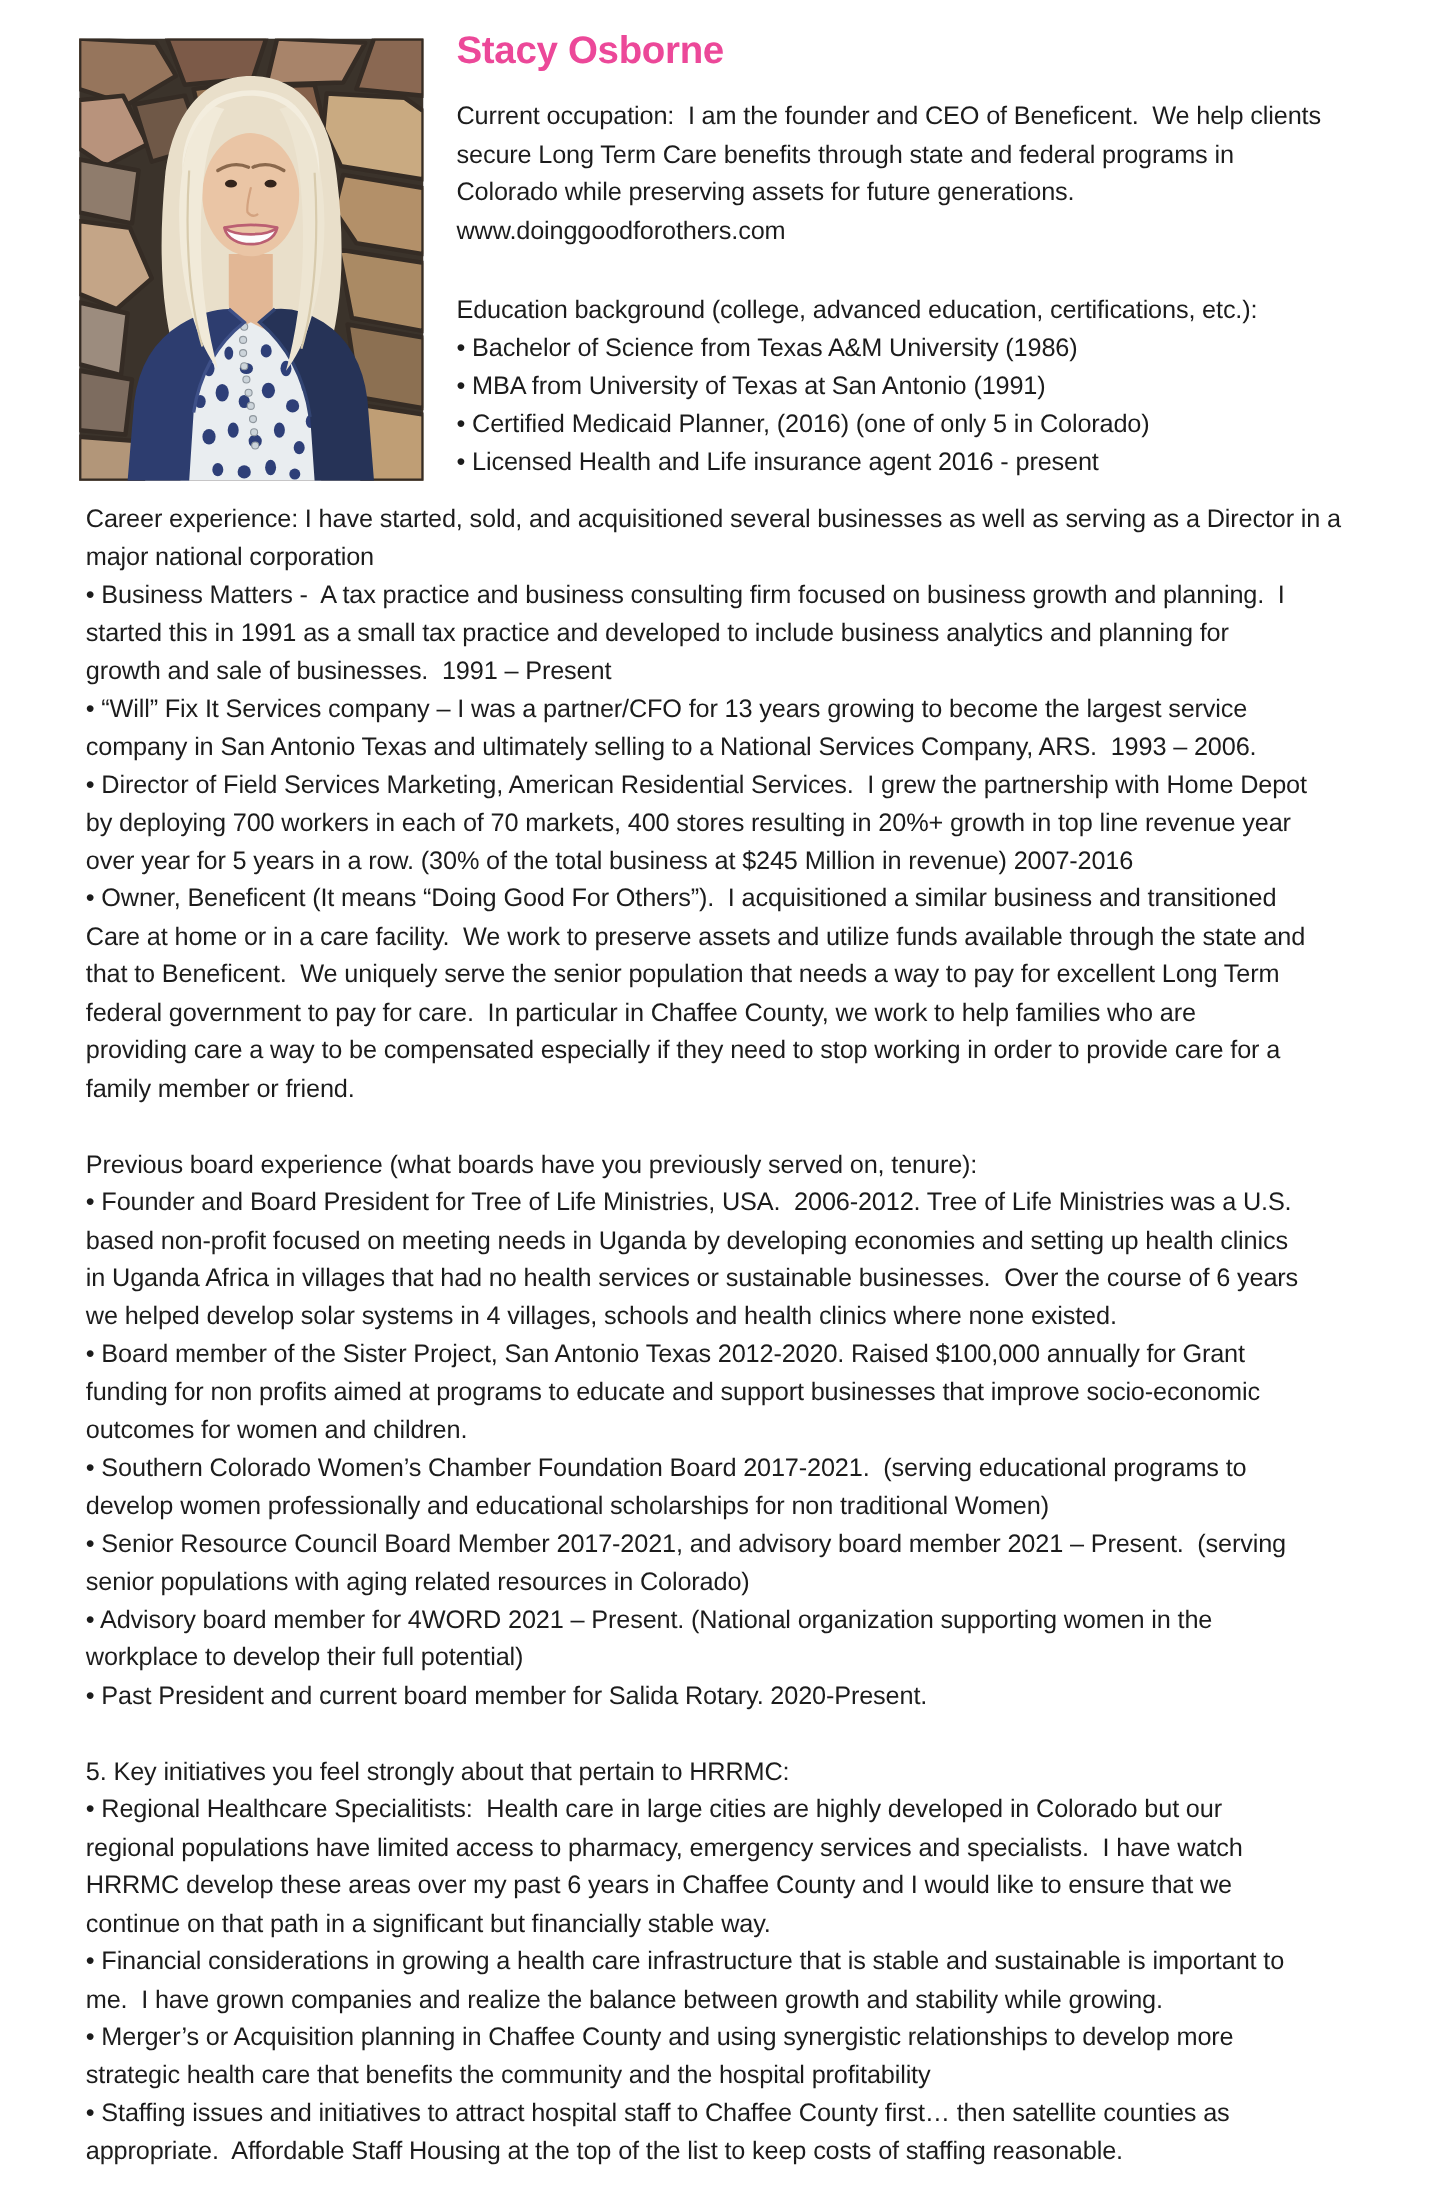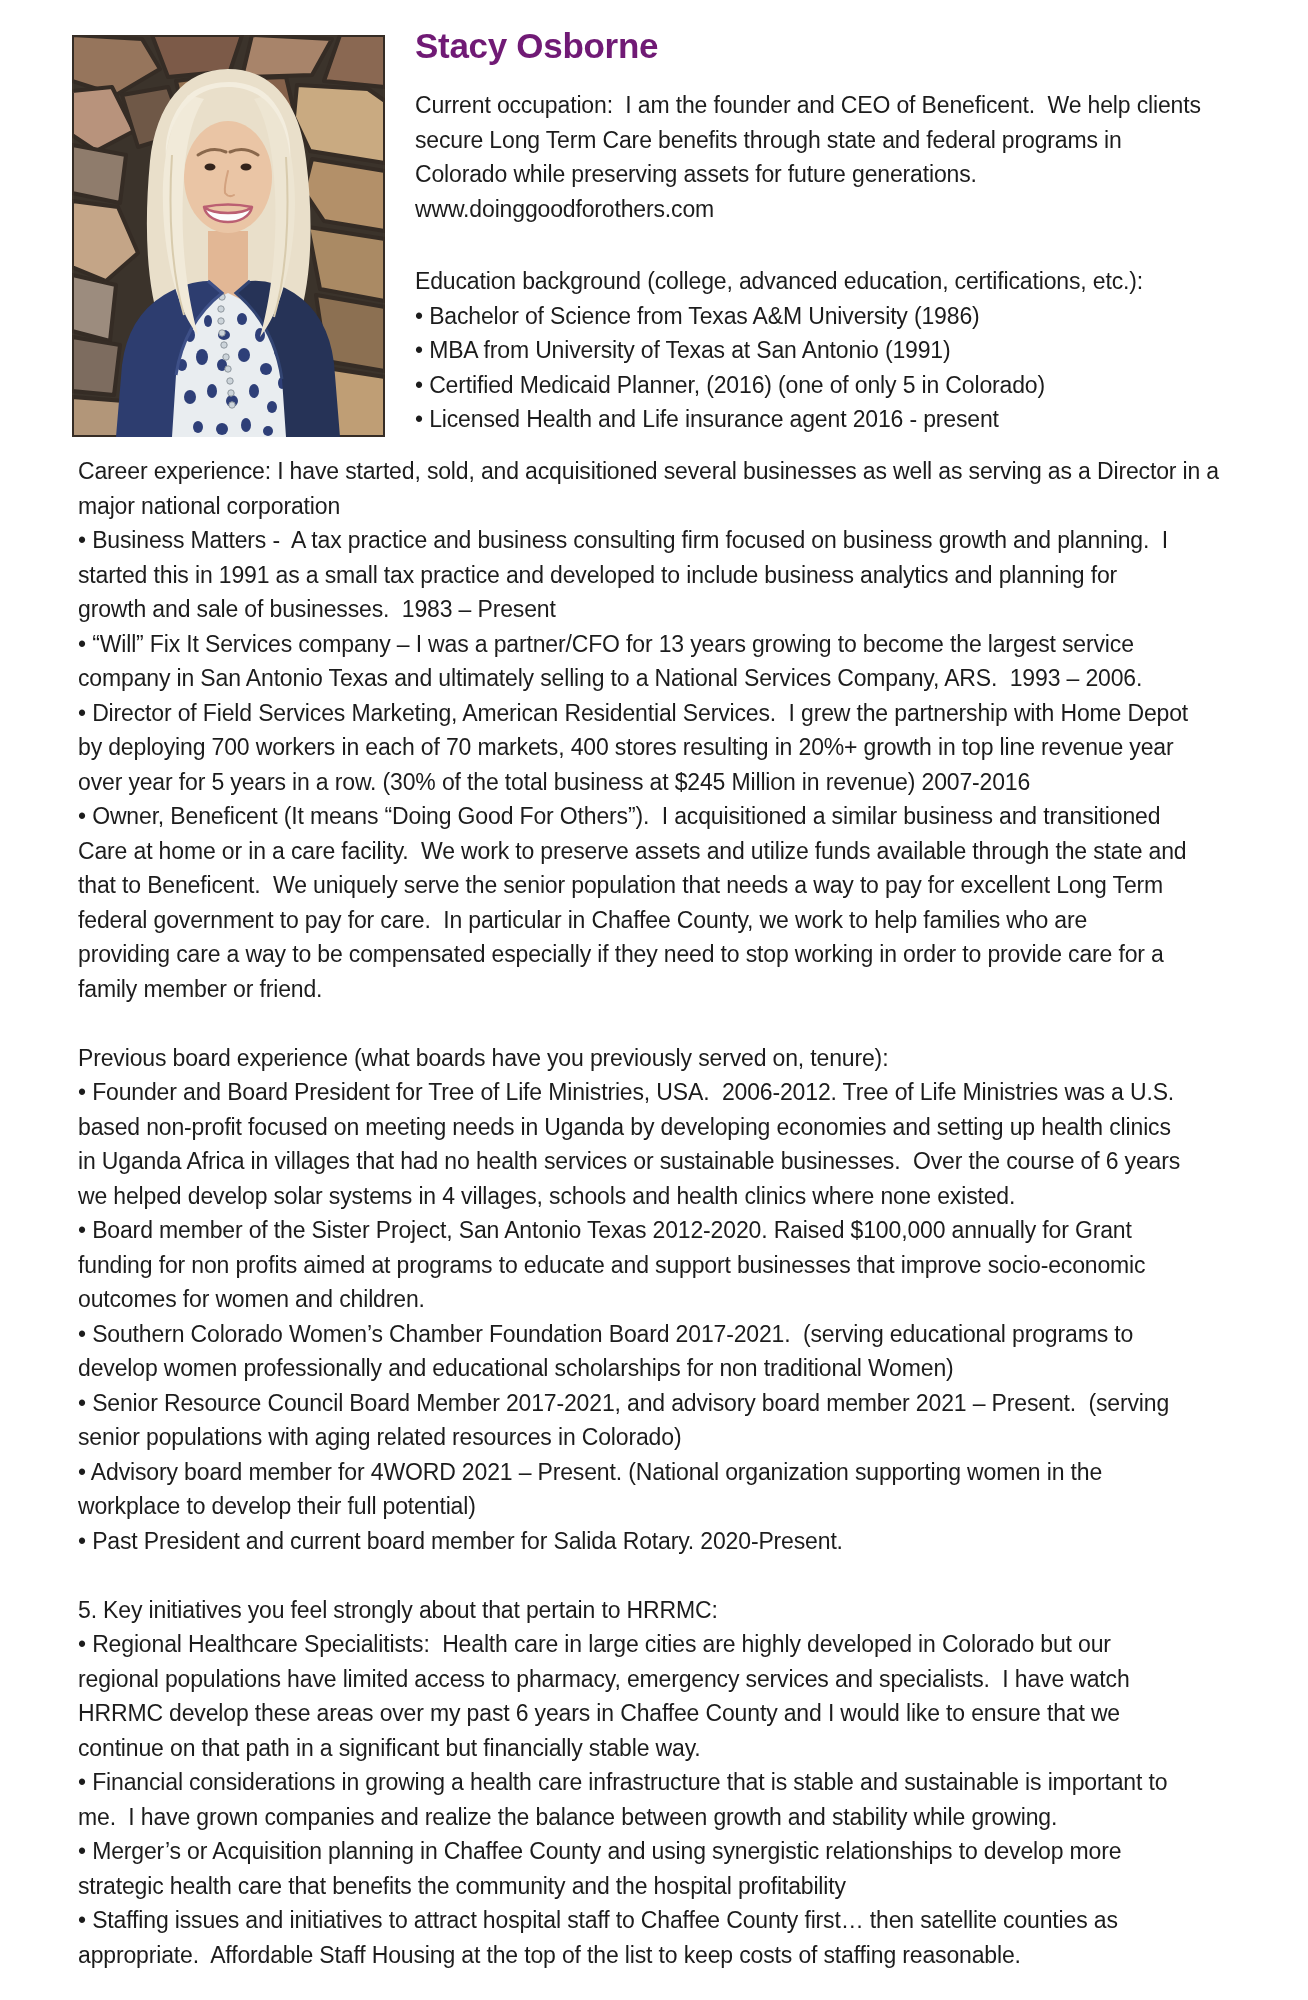--- a/index.html
+++ b/index.html
@@ -24,21 +24,21 @@
     position: absolute;
     left: 415px;
     top: 26px;
     width: 845px;
   }
   .name {
     font-size: 35px;
     font-weight: bold;
     line-height: 40px;
     letter-spacing: -0.3px;
-    color: #701a75;
+    color: #ec4899;
     margin: 0 0 22px 0;
   }
   .line {
     white-space: pre;
     font-size: 23px;
     line-height: 34.5px;
     letter-spacing: -0.15px;
   }
   .gap { height: 34.5px; }
   .edu-block { margin-top: 38px; }
@@ -164,21 +164,21 @@
         </div>
     </div>
   </div>
 
   <div class="body-col">
     <div>
         <div class="line">Career experience: I have started, sold, and acquisitioned several businesses as well as serving as a Director in a</div>
         <div class="line">major national corporation</div>
         <div class="line">• Business Matters -  A tax practice and business consulting firm focused on business growth and planning.  I</div>
         <div class="line">started this in 1991 as a small tax practice and developed to include business analytics and planning for</div>
-        <div class="line">growth and sale of businesses.  1983 – Present</div>
+        <div class="line">growth and sale of businesses.  1991 – Present</div>
         <div class="line">• “Will” Fix It Services company – I was a partner/CFO for 13 years growing to become the largest service</div>
         <div class="line">company in San Antonio Texas and ultimately selling to a National Services Company, ARS.  1993 – 2006.</div>
         <div class="line">• Director of Field Services Marketing, American Residential Services.  I grew the partnership with Home Depot</div>
         <div class="line">by deploying 700 workers in each of 70 markets, 400 stores resulting in 20%+ growth in top line revenue year</div>
         <div class="line">over year for 5 years in a row. (30% of the total business at $245 Million in revenue) 2007-2016</div>
         <div class="line">• Owner, Beneficent (It means “Doing Good For Others”).  I acquisitioned a similar business and transitioned</div>
         <div class="line">Care at home or in a care facility.  We work to preserve assets and utilize funds available through the state and</div>
         <div class="line">that to Beneficent.  We uniquely serve the senior population that needs a way to pay for excellent Long Term</div>
         <div class="line">federal government to pay for care.  In particular in Chaffee County, we work to help families who are</div>
         <div class="line">providing care a way to be compensated especially if they need to stop working in order to provide care for a</div>

